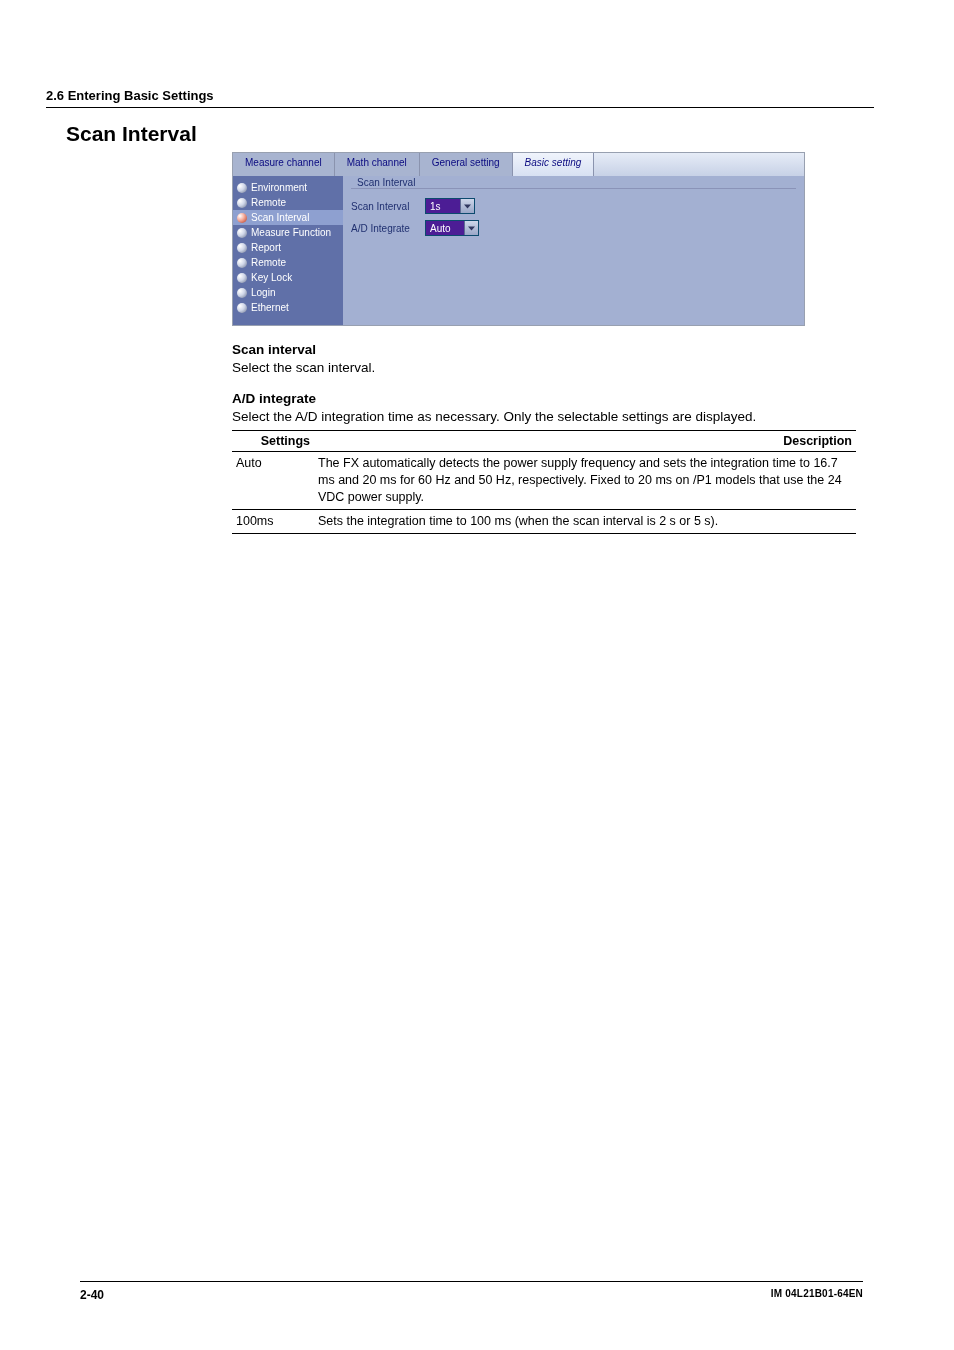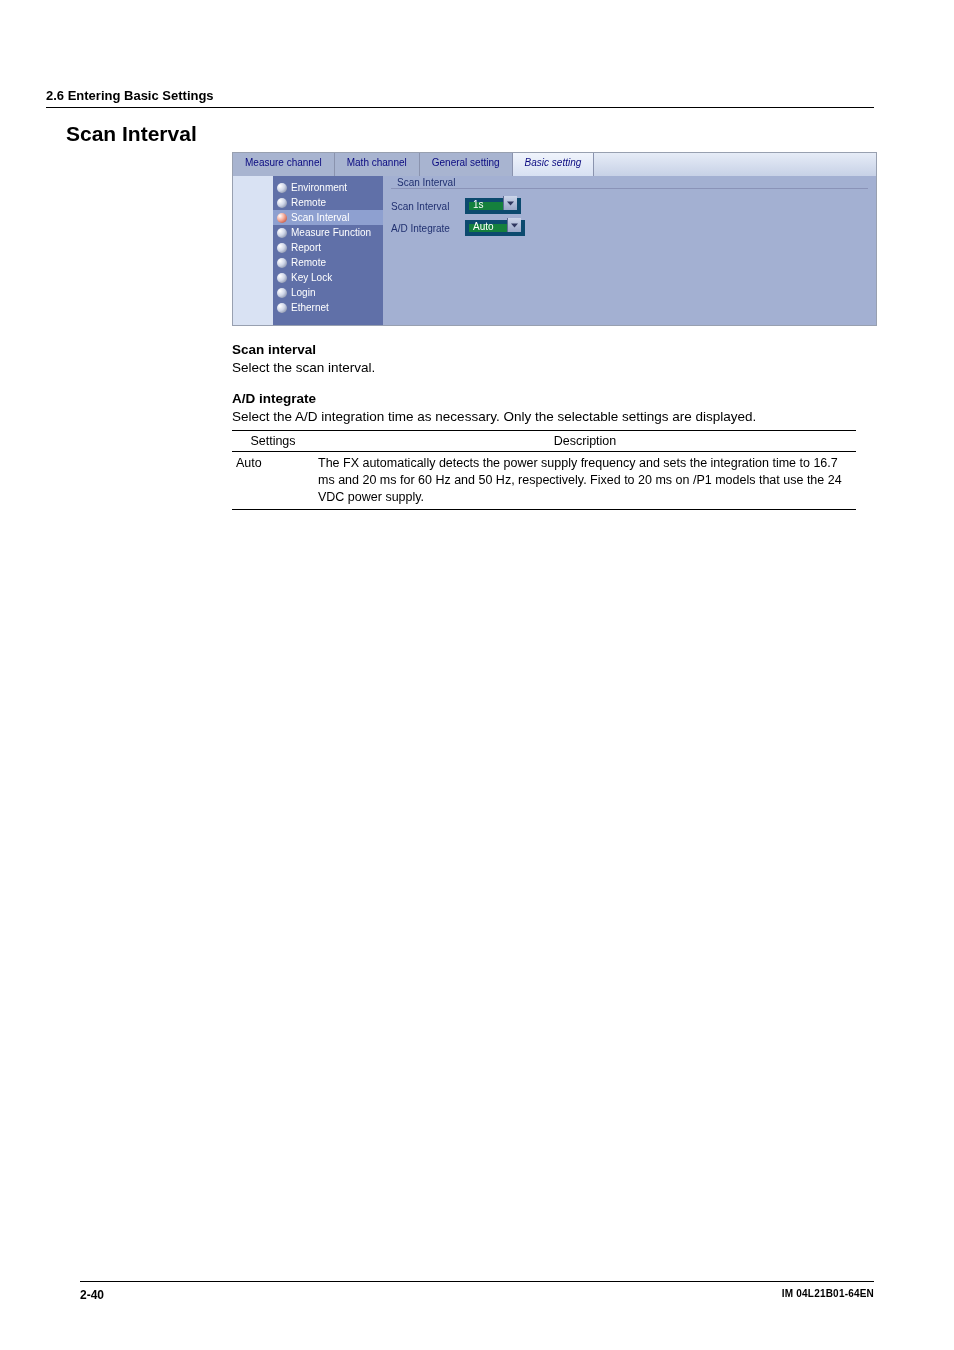--- a/index.html
+++ b/index.html
@@ -4,52 +4,52 @@
 <style>
   * { box-sizing: border-box; margin: 0; padding: 0; }
   html, body { width: 954px; height: 1350px; background: #fff; font-family: Arial, Helvetica, sans-serif; color: #000; }
   .page { position: relative; width: 954px; height: 1350px; padding: 88px 80px 50px 46px; }
   .header-section { font-size: 13px; font-weight: bold; margin-bottom: 4px; }
   .header-rule { border: none; border-top: 1.5px solid #000; margin-bottom: 14px; }
   .section-title { font-size: 21px; font-weight: bold; margin-left: 20px; margin-bottom: 6px; }
   .content-col { margin-left: 186px; width: 690px; }
 
   
-  .shot { width: 645px; border: 1px solid #98a0b0; background: #d9e2f3; font-size: 10px; color: #333; margin-bottom: 16px; }
+  .shot { width: 573px; border: 1px solid #98a0b0; background: #d9e2f3; font-size: 10px; color: #333; margin-bottom: 16px; }
   .shot-tabs { display: flex; height: 23px; background: #a8b4d0; }
   .shot-tab { flex: 0 0 auto; padding: 4px 12px 0 12px; height: 23px; text-align: center; color: #0a0a80; border-right: 1px solid #8a93ae; cursor: default; }
   .shot-tab.blank { flex: 1; background: linear-gradient(#e6ecf7,#c7d1e6); border-right: none; }
   .shot-tab.active { background: linear-gradient(#f0f4fc,#d7e0f2); font-style: italic; }
-  .shot-body { display: flex; margin-left: 40px; }
+  .shot-body { display: flex; }
   .shot-side { width: 110px; background: #6070a8; color: #fff; padding: 4px 0 10px 0; }
   .shot-item { display: flex; align-items: center; height: 15px; padding: 0 4px; gap: 4px; cursor: default; }
   .shot-item.sel { background: #8ea0d0; }
   .shot-dot { width: 10px; height: 10px; border-radius: 50%; background: radial-gradient(circle at 30% 30%, #fff 0%, #cfd6e8 45%, #6a7490 100%); flex: 0 0 auto; }
   .shot-dot.red { background: radial-gradient(circle at 30% 30%, #fff 0%, #f7b1a1 40%, #b03018 100%); }
   .shot-main { flex: 1; background: #a3b0d2; padding: 6px 8px 30px 8px; position: relative; }
   .fieldset-lbl { position: absolute; top: 1px; left: 14px; font-size: 10px; color: #203070; }
   .fieldset-line { border-top: 1px solid #8a93b8; margin: 6px 0 8px 0; }
   .shot-row { display: flex; align-items: center; height: 18px; margin-bottom: 4px; }
   .shot-row-lbl { width: 74px; color: #203070; }
-  .shot-dd { display: flex; align-items: flex-end; background: #15803d; border: 4px solid #0c4a6e; height: 16px; color: #fff; font-size: 10px; padding: 0 0 0 4px; }
+  .shot-dd { display: flex; align-items: center; background: #4c1d95; border: 1px solid #0c4a6e; height: 16px; color: #fff; font-size: 10px; padding: 0 0 0 4px; }
   .shot-dd .val { width: 30px; }
   .shot-dd.wider .val { width: 34px; }
   .shot-dd .arrow { width: 14px; height: 14px; background: linear-gradient(#cdd6ea,#9aa7c8); border-left: 1px solid #5f6c94; display: flex; align-items: center; justify-content: center; }
   .shot-dd .arrow svg { width: 7px; height: 5px; }
 
   .sub-h { font-size: 13.5px; font-weight: bold; margin-top: 6px; }
   .body-text { font-size: 13.5px; margin: 2px 0 14px 0; line-height: 1.35; }
   .body-text.tight { margin-bottom: 4px; }
 
   table.desc { width: 624px; border-collapse: collapse; font-size: 12.5px; }
-  table.desc th { text-align: center; font-weight: normal; border-top: 1.2px solid #000; border-bottom: 1.2px solid #000; padding: 3px 4px; }
+  table.desc th { text-align: right; font-weight: bold; border-top: 1.2px solid #000; border-bottom: 1.2px solid #000; padding: 3px 4px; }
   table.desc th.c1 { width: 82px; }
   table.desc td { border-bottom: 0.7px solid #000; padding: 3px 4px; vertical-align: top; line-height: 1.35; }
 
-  .footer { position: absolute; bottom: 48px; left: 80px; right: 80px; }
+  .footer { position: absolute; bottom: 48px; left: 80px; right: 91px; }
   .footer-rule { border: none; border-top: 1.2px solid #000; margin-bottom: 6px; }
   .footer-row { display: flex; justify-content: space-between; font-size: 12px; }
   .footer-left { font-weight: bold; }
   .footer-right { font-size: 10px; font-weight: bold; letter-spacing: 0.2px; margin-left: 20px; }
 </style>
 </head>
 <body>
 
 <div class="page">
   <div class="header-section">2.6  Entering Basic Settings</div>
@@ -145,20 +145,24 @@
         <tr>
           <th class="c1">Settings</th>
           <th>Description</th>
         </tr>
       </thead>
       <tbody>
         <tr>
           <td>Auto</td>
           <td>The FX automatically detects the power supply frequency and sets the integration time to 16.7 ms and 20 ms for 60 Hz and 50 Hz, respectively. Fixed to 20 ms on /P1 models that use the 24 VDC power supply.</td>
         </tr>
+        <tr>
+          <td>100ms</td>
+          <td>Sets the integration time to 100 ms (when the scan interval is 2 s or 5 s).</td>
+        </tr>
       </tbody>
     </table>
 
   </div>
 
   <div class="footer">
     <hr class="footer-rule">
     <div class="footer-row">
       <span class="footer-left">2-40</span>
       <span class="footer-right">IM 04L21B01-64EN</span>

